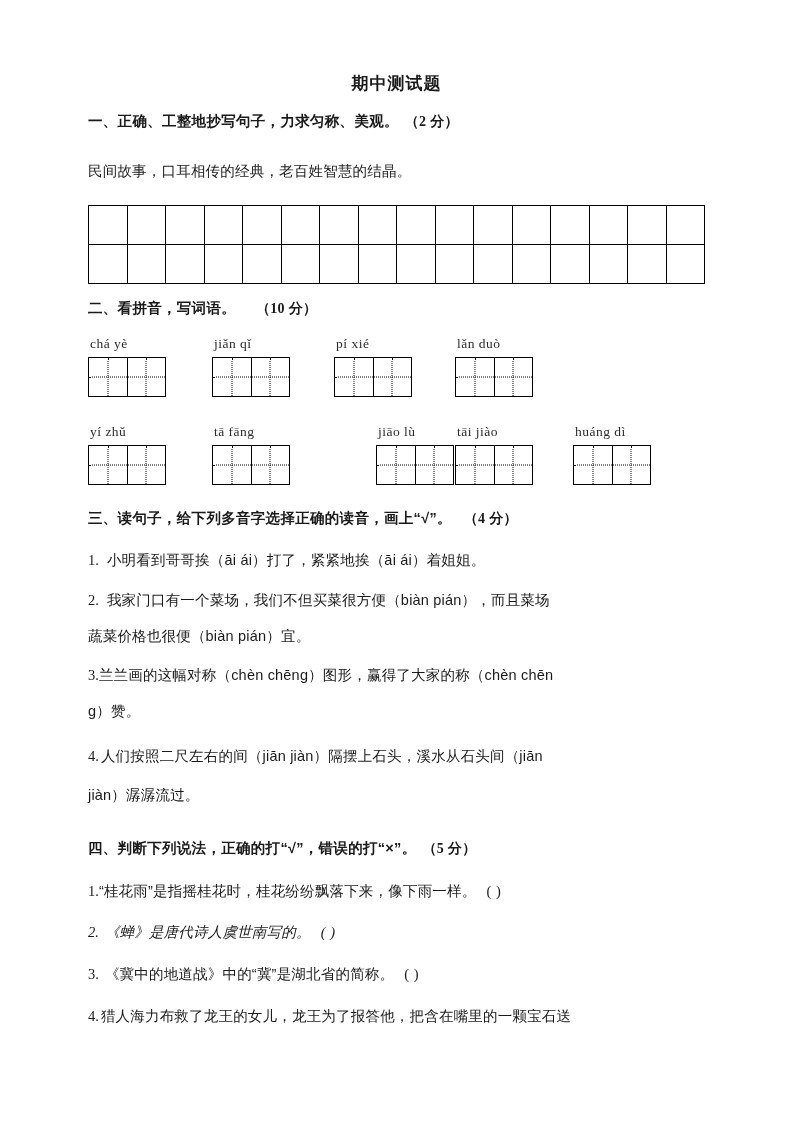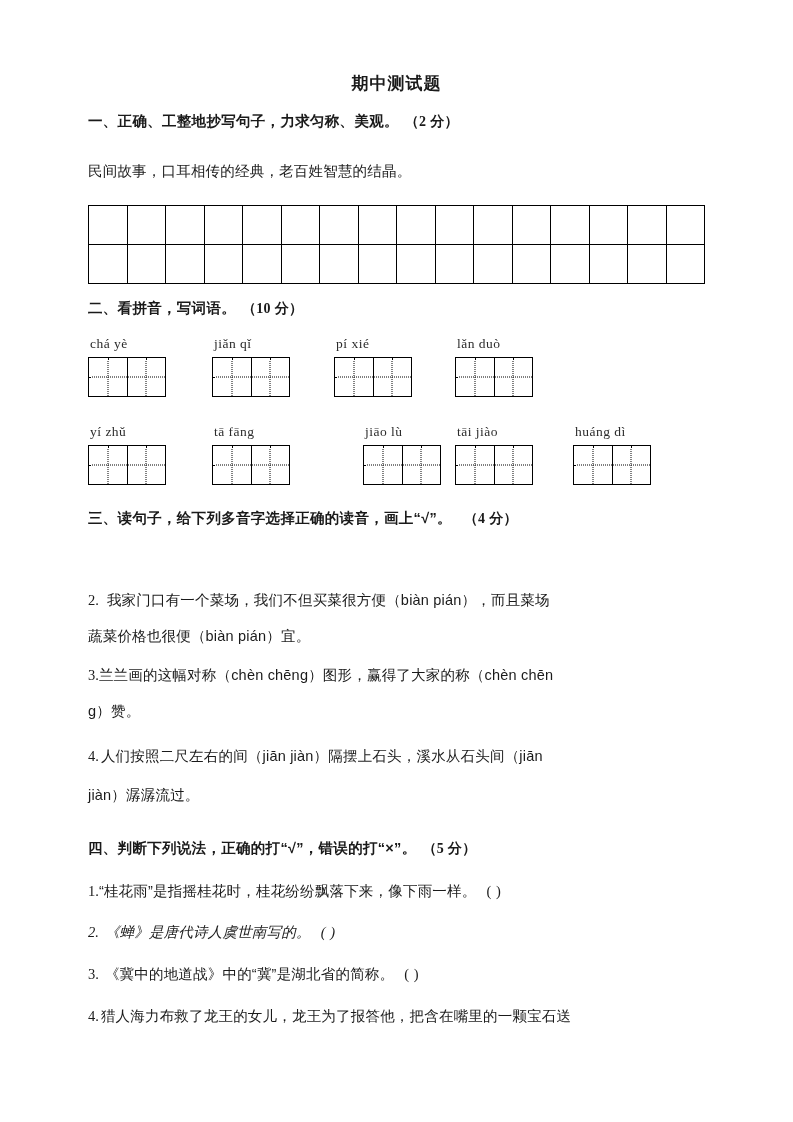--- a/index.html
+++ b/index.html
@@ -185,21 +185,21 @@
     <div class="copy-cell"></div>
     <div class="copy-cell"></div>
     <div class="copy-cell"></div>
     <div class="copy-cell"></div>
     <div class="copy-cell"></div>
     <div class="copy-cell"></div>
     <div class="copy-cell"></div>
   </div>
 
   <div class="block q-head" style="top:297px;">
-    <span>二、看拼音，写词语。</span><span class="score" style="margin-left:6px;">（10 分）</span>
+    <span>二、看拼音，写词语。</span><span class="score" style="margin-left:20px;">（10 分）</span>
   </div>
 
   <div class="py-row" style="top:336px;">
 
     <div class="py-item" style="left:0px;">
       <div class="py-label">chá yè</div>
       <div class="tzg">
         <div class="tzg-cell"></div>
         <div class="tzg-cell"></div>
       </div>
@@ -243,21 +243,21 @@
     </div>
 
     <div class="py-item" style="left:124px;">
       <div class="py-label">tā fāng</div>
       <div class="tzg">
         <div class="tzg-cell"></div>
         <div class="tzg-cell"></div>
       </div>
     </div>
 
-    <div class="py-item" style="left:233px;padding-left:42px;">
+    <div class="py-item" style="left:246px;padding-left:42px;">
       <div class="py-label">jiāo lù</div>
       <div class="tzg">
         <div class="tzg-cell"></div>
         <div class="tzg-cell"></div>
       </div>
     </div>
 
     <div class="py-item" style="left:367px;">
       <div class="py-label">tāi jiào</div>
       <div class="tzg">
@@ -273,20 +273,23 @@
         <div class="tzg-cell"></div>
       </div>
     </div>
 
   </div>
 
   <div class="block q-head" style="top:507px;">
     <span>三、读句子，给下列多音字选择正确的读音，画上“√”。</span><span class="score" style="margin-left:12px;">（4 分）</span>
   </div>
 
+  <div class="block" style="top:549px;">
+    <span class="num-label" style="margin-right:8px;">1.</span><span class="body-line">小明看到哥哥挨（āi  ái）打了，紧紧地挨（āi  ái）着姐姐。</span>
+  </div>
 
   <div class="block" style="top:589px;">
     <span class="num-label" style="margin-right:8px;">2.</span><span class="body-line">我家门口有一个菜场，我们不但买菜很方便（biàn   pián），而且菜场</span>
   </div>
 
   <div class="block" style="top:625px;">
     <span class="body-line">蔬菜价格也很便（biàn pián）宜。</span>
   </div>
 
   <div class="block" style="top:664px;">

